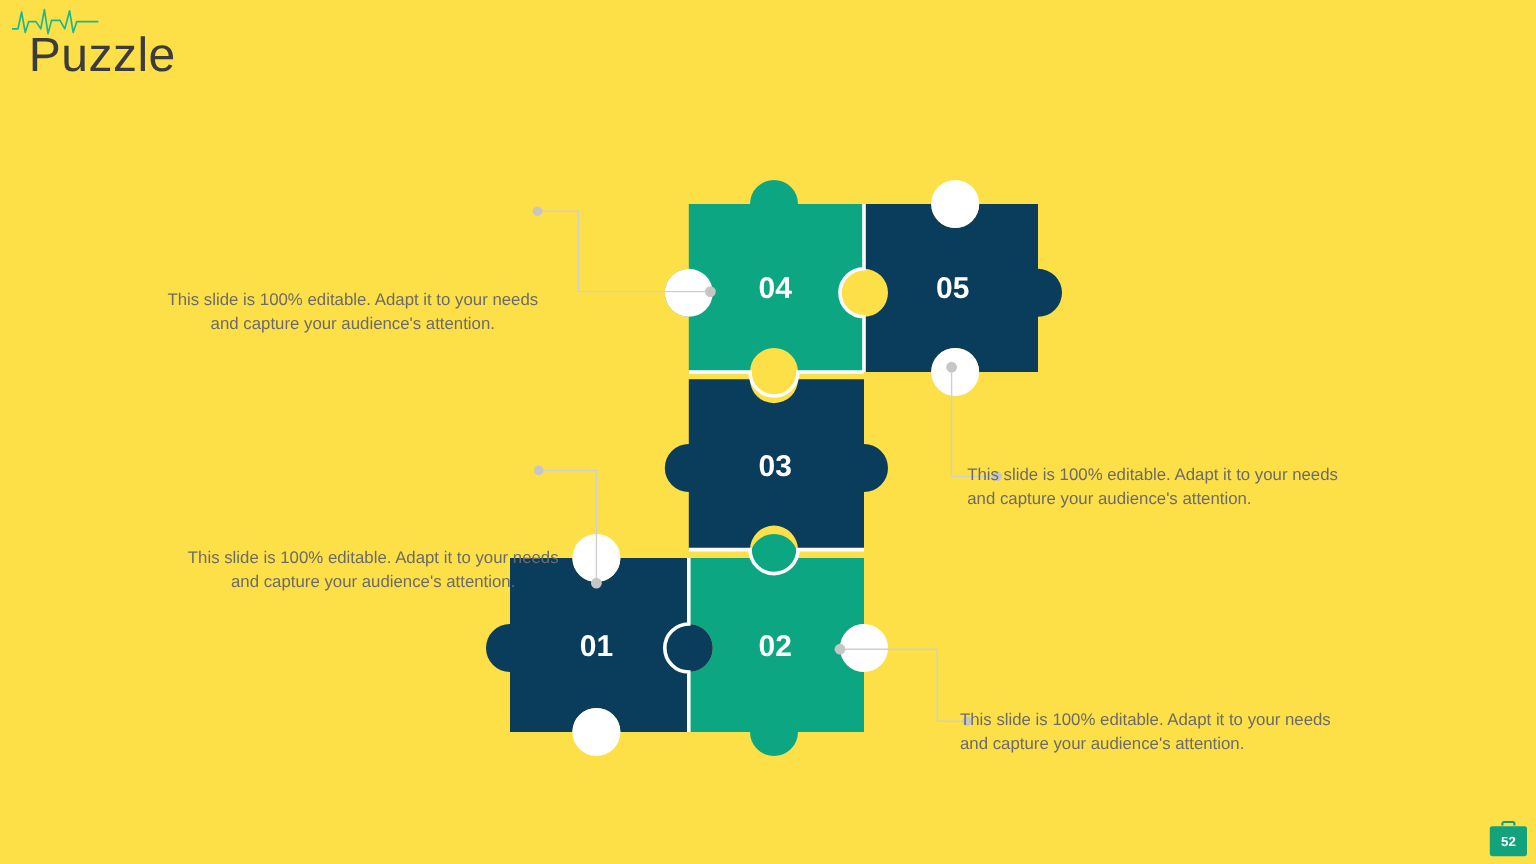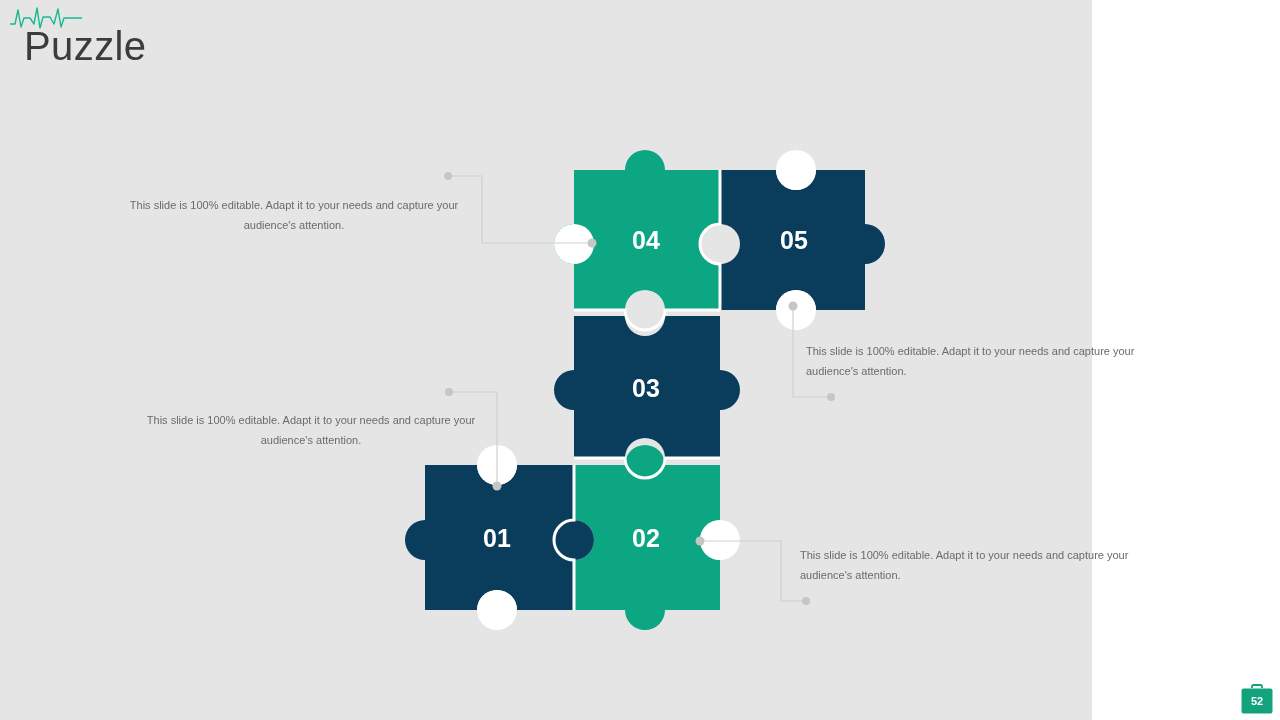--- a/index.html
+++ b/index.html
@@ -11,23 +11,23 @@
   body {
     width: 1280px;
     height: 720px;
     overflow: hidden;
     font-family: "Liberation Sans", sans-serif;
     position: relative;
   }
   .slide {
     position: absolute;
     inset: 0;
-    width: 1092px;
+    width: 1280px;
     height: 720px;
-    background: #e5e5e5;
+    background: #fde047;
   }
 
   
   .header {
     position: absolute;
     left: 0px;
     top: 0px;
     width: 620px;
     height: 90px;
   }
@@ -69,24 +69,25 @@
     font-size: 25px;
     font-weight: bold;
     fill: #ffffff;
     text-anchor: middle;
     dominant-baseline: middle;
   }
 
   
   .callout {
     position: absolute;
-    font-size: 11px;
+    font-size: 14px;
     line-height: 19.5px;
     color: #6b6b6b;
     width: 330px;
+    margin-top: 44px;
   }
 
   #callout-04 { left: 128px; top: 196px; width: 332px; text-align: center; }
   #callout-05 { left: 806px; top: 342px; width: 330px; text-align: left; }
   #callout-01 { left: 146px; top: 411px; width: 330px; text-align: center; }
   #callout-02 { left: 800px; top: 546px; width: 330px; text-align: left; }
 
   
   .connectors {
     position: absolute;

